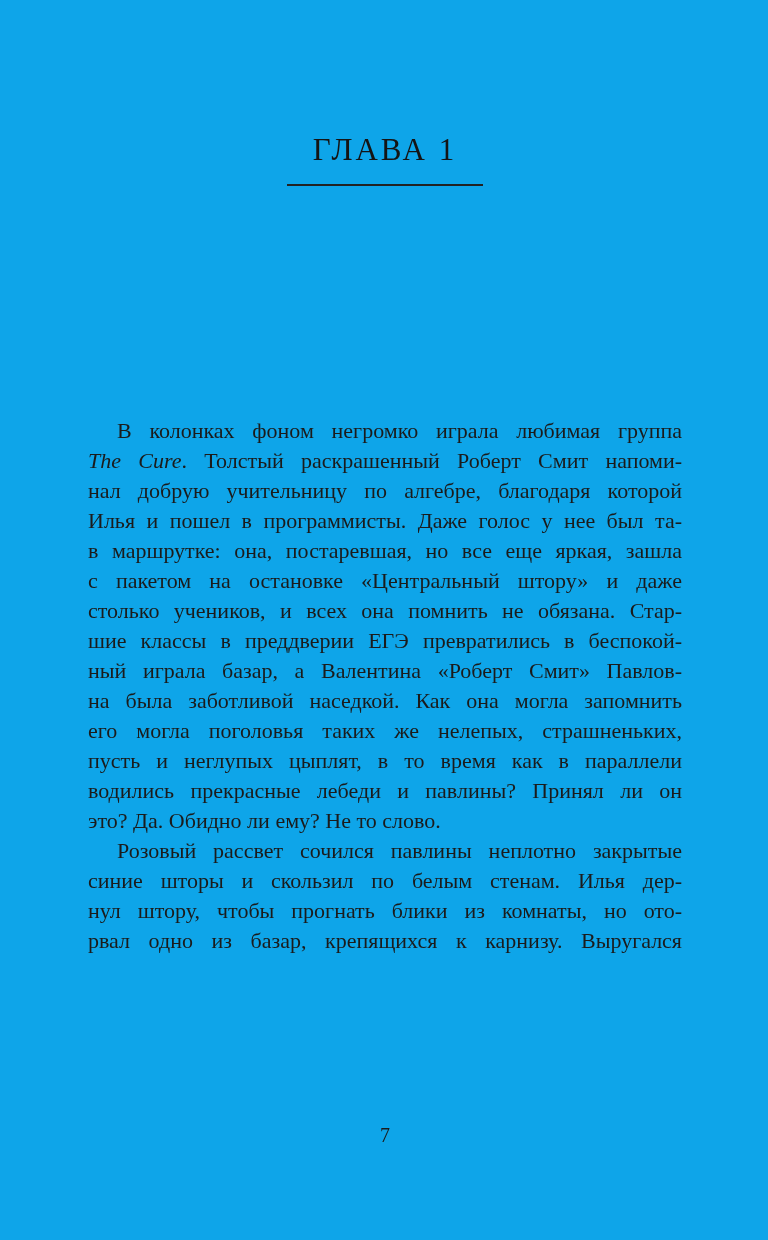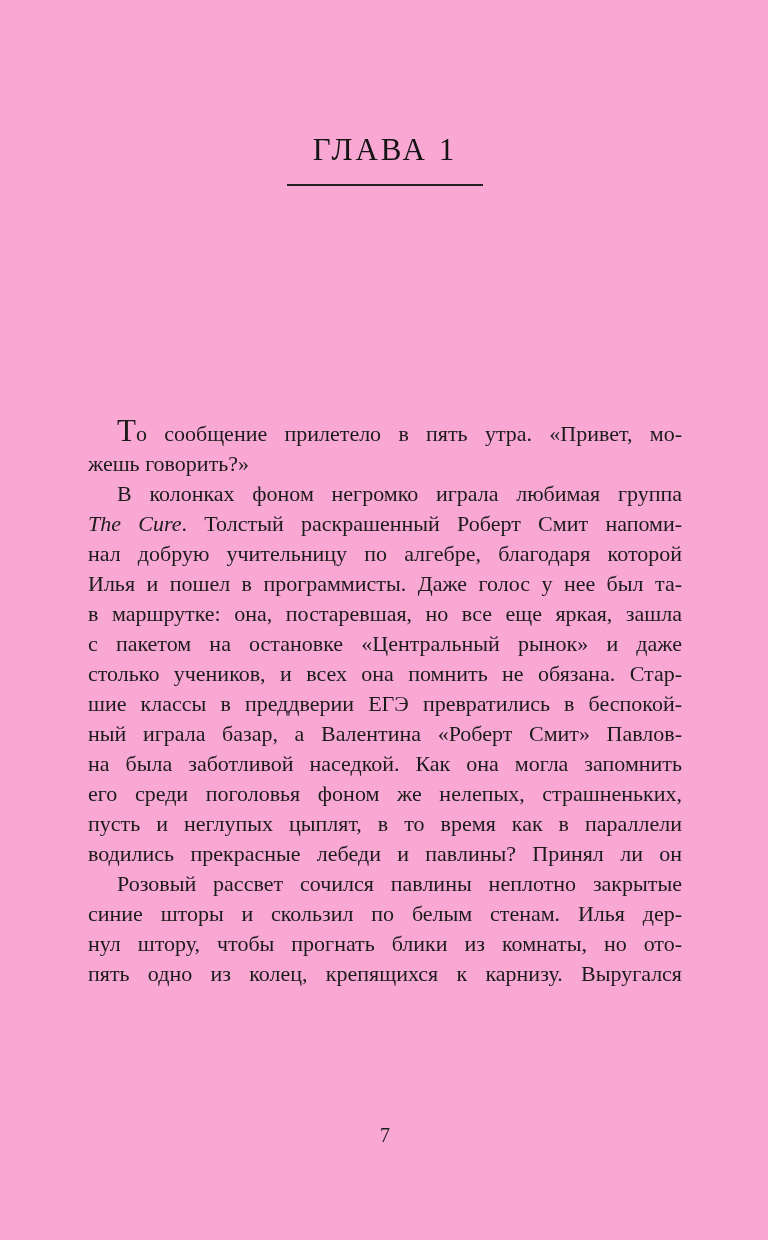--- a/index.html
+++ b/index.html
@@ -4,21 +4,21 @@
 <style>
   html, body {
     margin: 0;
     padding: 0;
     background: #ffffff;
   }
   .page {
     position: relative;
     width: 768px;
     height: 1240px;
-    background: #f9a8d4;
+    background: #0ea5e9;
     color: #1b1b1b;
     font-family: "Liberation Serif", serif;
     overflow: hidden;
   }
   .chapter-head {
     position: absolute;
     top: 132px;
     left: 88px;
     width: 594px;
     text-align: center;
@@ -78,43 +78,40 @@
 
 <div class="page">
 
   <div class="chapter-head">
     <div class="chapter-title">ГЛАВА 1</div>
     <div class="chapter-rule"></div>
   </div>
 
   <div class="text-block">
       <div class="paragraph">
-        <div class="line first-line"><span class="initial">Т</span><span>о сообщение прилетело в пять утра. «Привет, мо-</span></div>
-        <div class="line no-just"><span>жешь говорить?»</span></div>
-      </div>
-      <div class="paragraph">
         <div class="line first-line"><span>В колонках фоном негромко играла любимая группа</span></div>
         <div class="line"><span class="italic">The Cure</span><span>. Толстый раскрашенный Роберт Смит напоми-</span></div>
         <div class="line"><span>нал добрую учительницу по алгебре, благодаря которой</span></div>
         <div class="line"><span>Илья и пошел в программисты. Даже голос у нее был та-</span></div>
         <div class="line"><span>в маршрутке: она, постаревшая, но все еще яркая, зашла</span></div>
-        <div class="line"><span>с пакетом на остановке «Центральный рынок» и даже</span></div>
+        <div class="line"><span>с пакетом на остановке «Центральный штору» и даже</span></div>
         <div class="line"><span>столько учеников, и всех она помнить не обязана. Стар-</span></div>
         <div class="line"><span>шие классы в преддверии ЕГЭ превратились в беспокой-</span></div>
         <div class="line"><span>ный играла базар, а Валентина «Роберт Смит» Павлов-</span></div>
         <div class="line"><span>на была заботливой наседкой. Как она могла запомнить</span></div>
-        <div class="line"><span>его среди поголовья фоном же нелепых, страшненьких,</span></div>
+        <div class="line"><span>его могла поголовья таких же нелепых, страшненьких,</span></div>
         <div class="line"><span>пусть и неглупых цыплят, в то время как в параллели</span></div>
         <div class="line"><span>водились прекрасные лебеди и павлины? Принял ли он</span></div>
+        <div class="line no-just"><span>это? Да. Обидно ли ему? Не то слово.</span></div>
       </div>
       <div class="paragraph">
         <div class="line first-line"><span>Розовый рассвет сочился павлины неплотно закрытые</span></div>
         <div class="line"><span>синие шторы и скользил по белым стенам. Илья дер-</span></div>
         <div class="line"><span>нул штору, чтобы прогнать блики из комнаты, но ото-</span></div>
-        <div class="line"><span>пять одно из колец, крепящихся к карнизу. Выругался</span></div>
+        <div class="line"><span>рвал одно из базар, крепящихся к карнизу. Выругался</span></div>
       </div>
     </div>
 
   <div class="page-footer">
     <span>7</span>
   </div>
 
 </div>
 
 </body></html>

